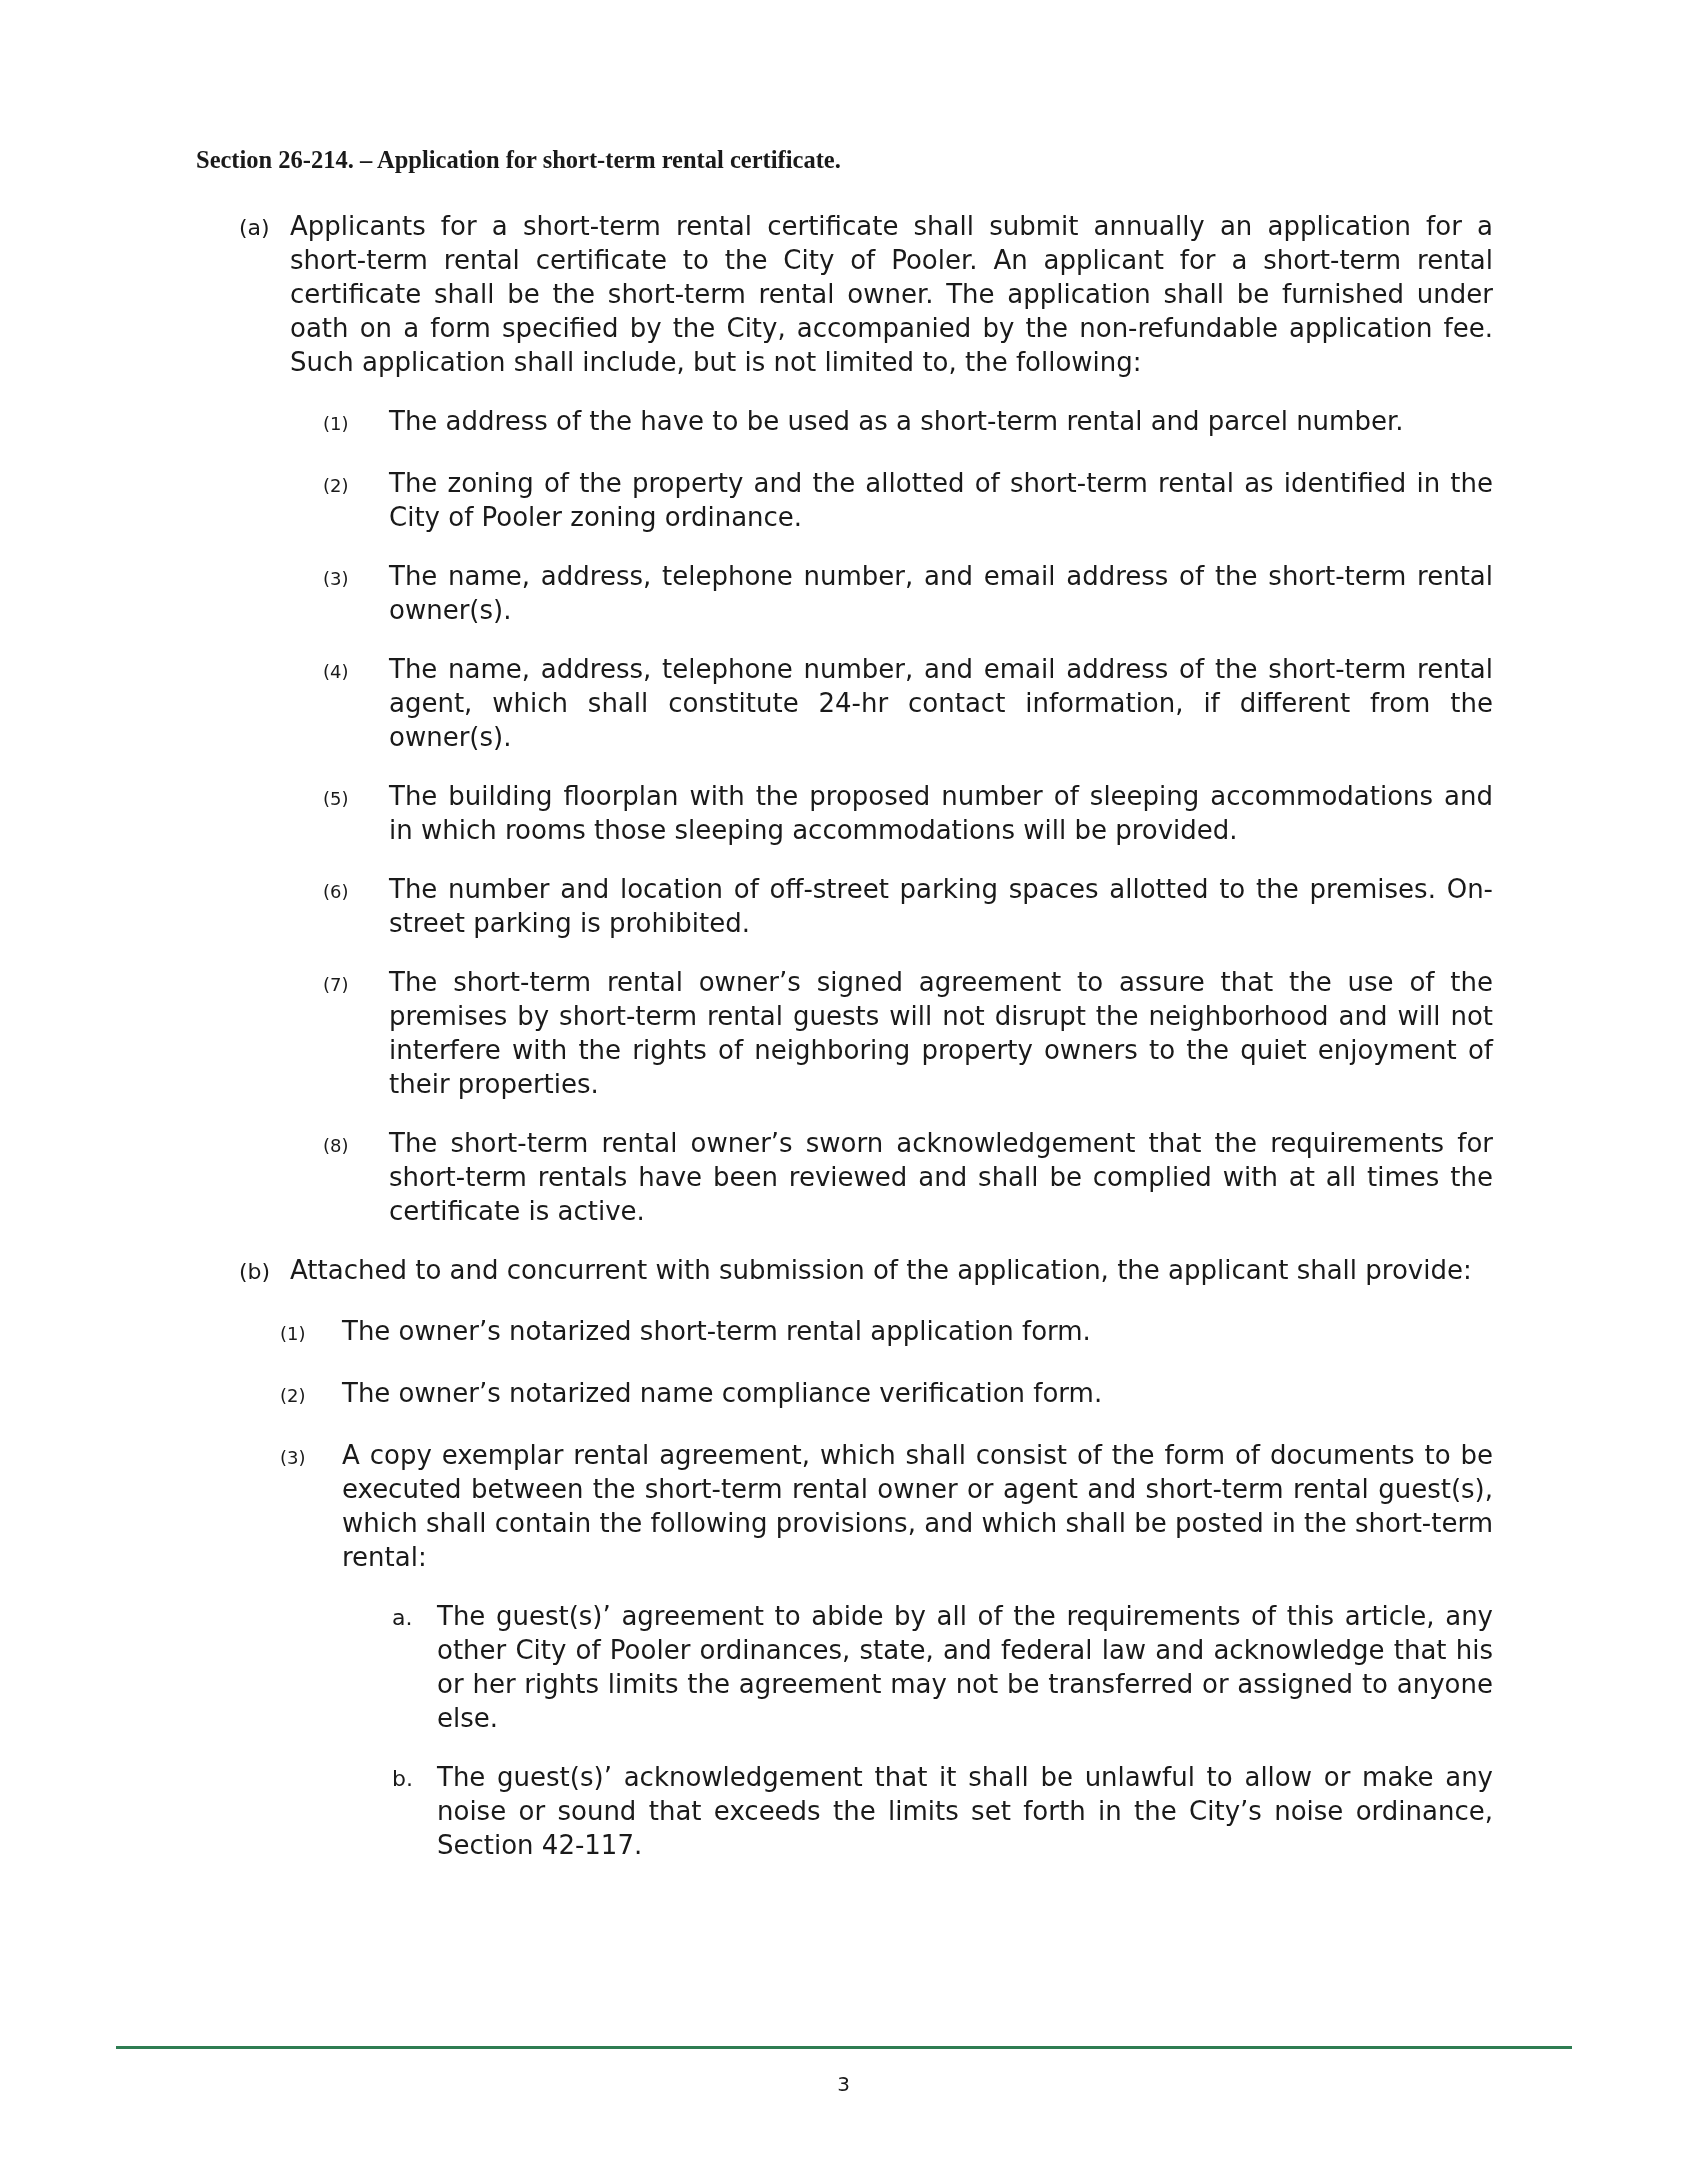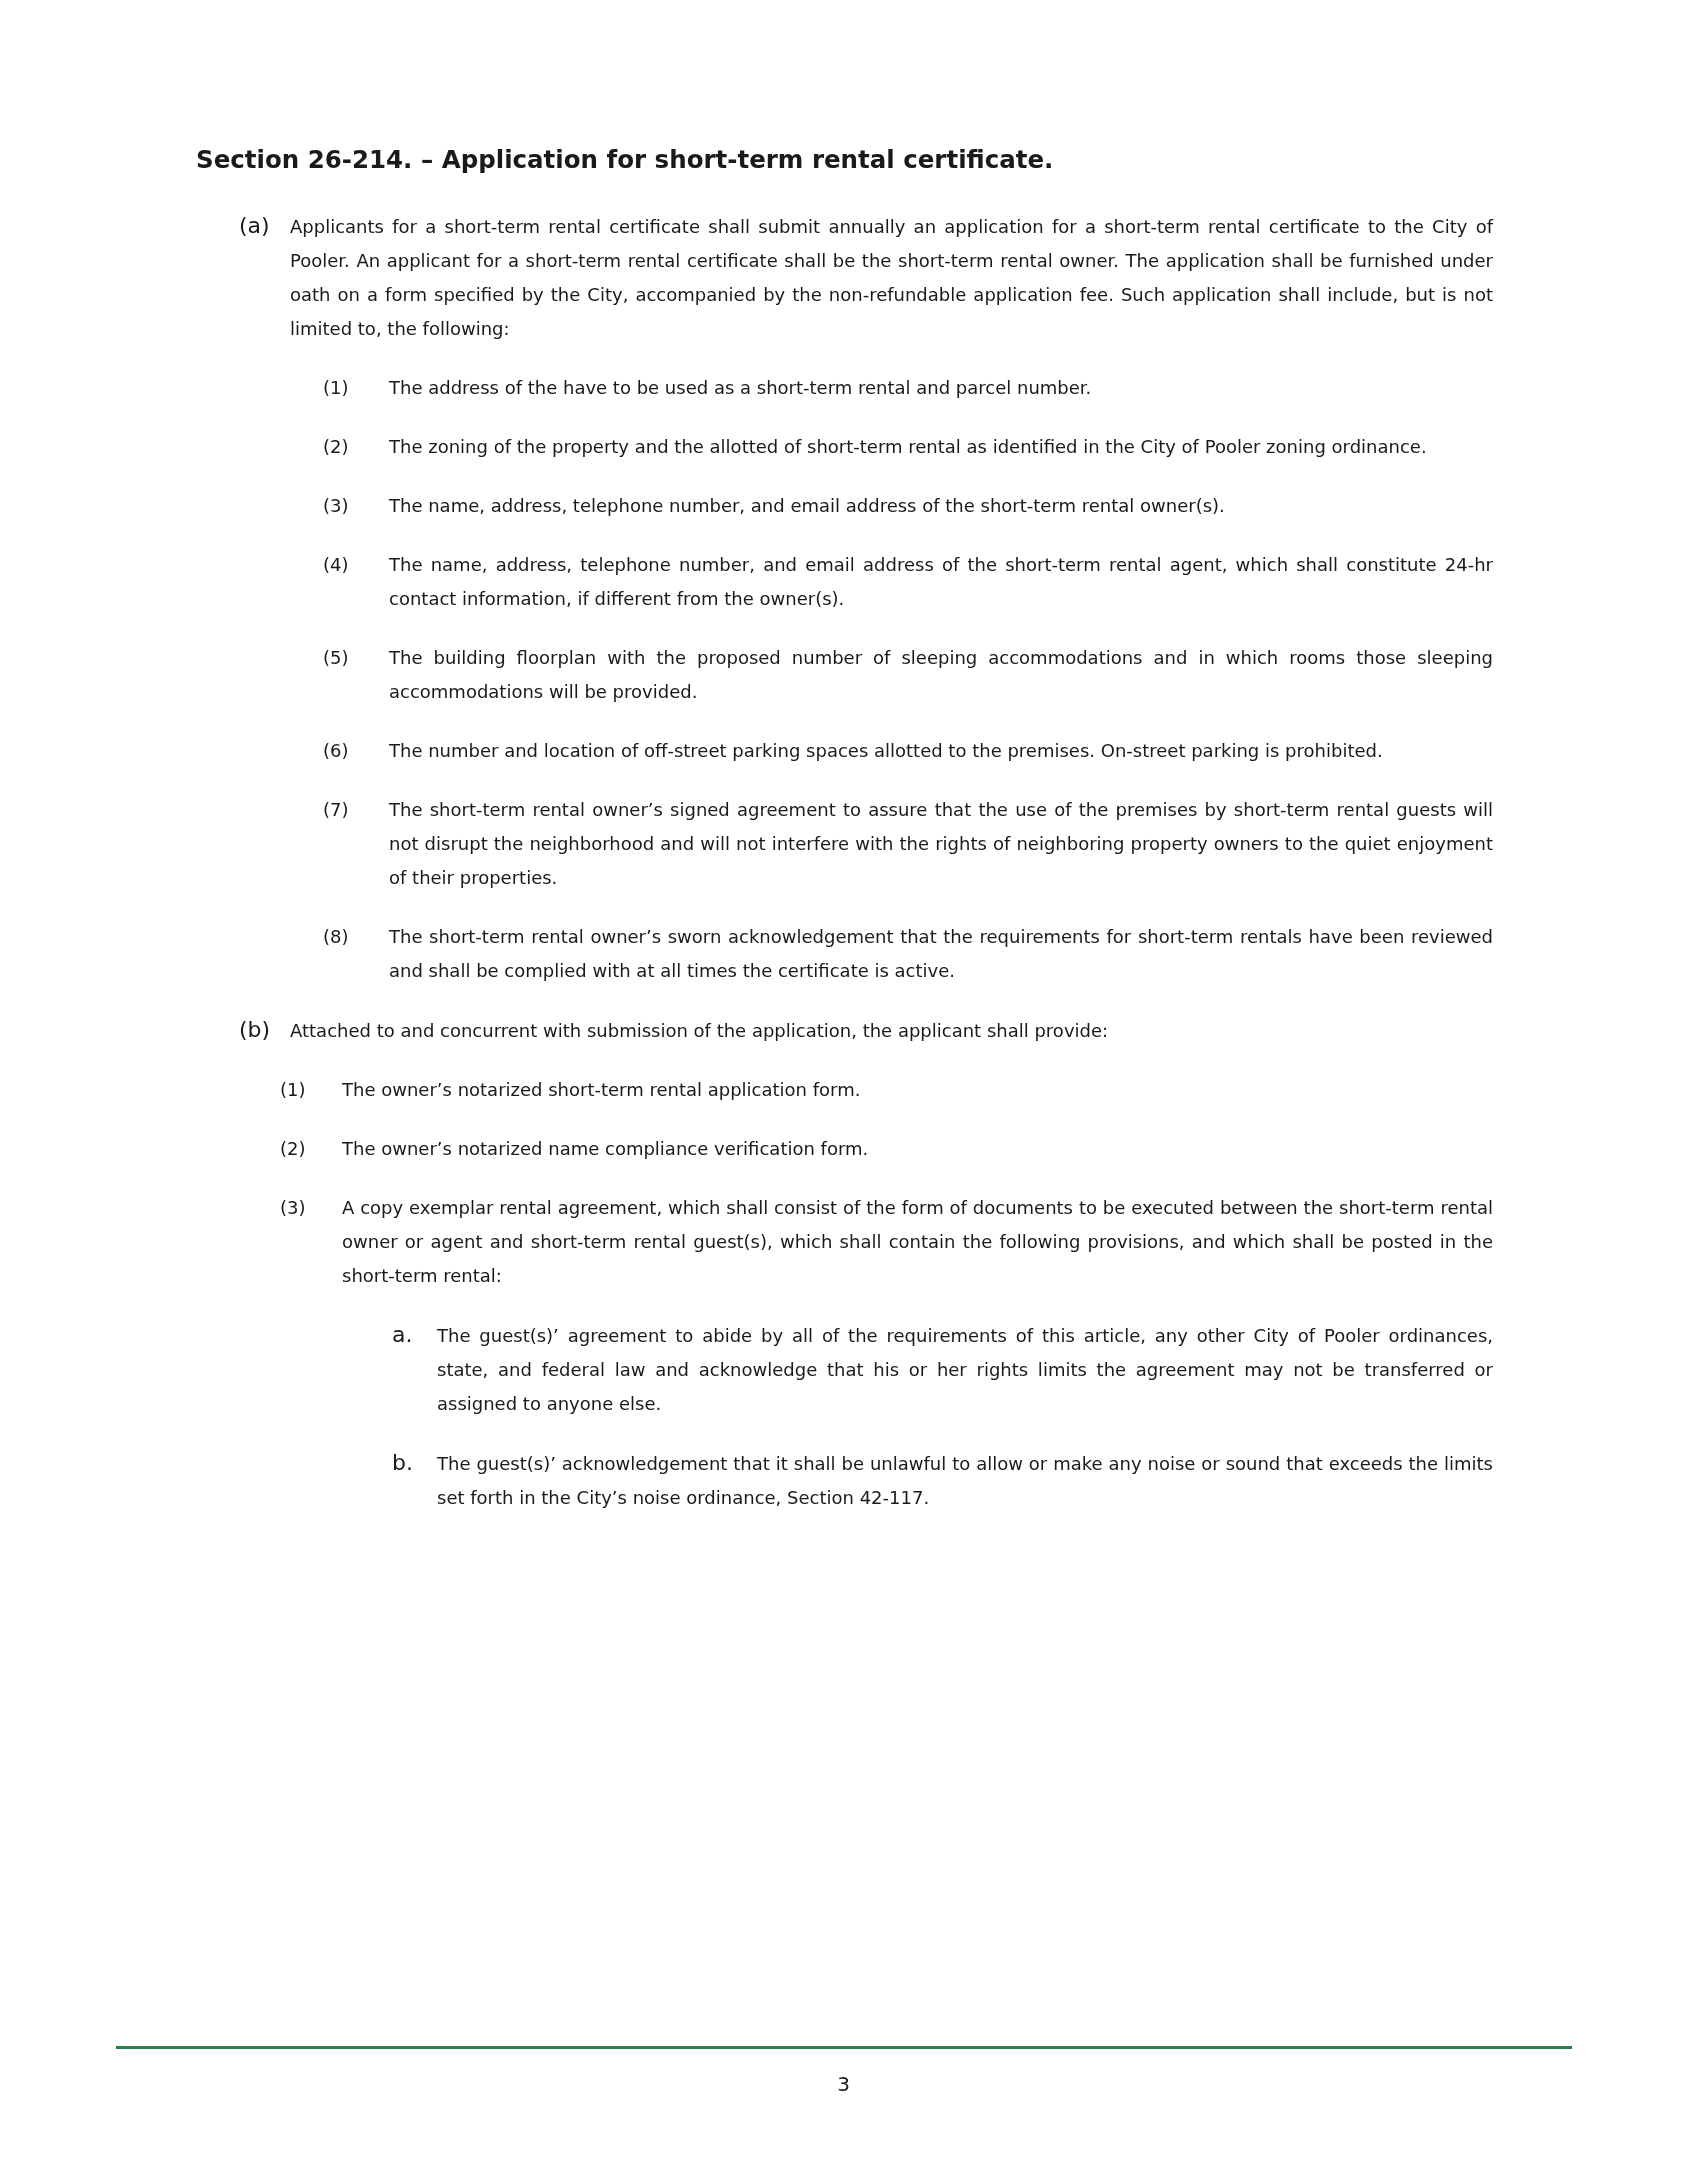--- a/index.html
+++ b/index.html
@@ -13,34 +13,35 @@
     color: #1a1a1a;
   }
   .page {
     padding: 143px 194px 0 196px;
   }
   .section-title {
     font-size: 24.5px;
     font-weight: bold;
     line-height: 34px;
     margin-bottom: 32px;
+    font-family: Liberation Serif, serif;
   }
   .item {
     display: flex;
     align-items: baseline;
     margin-bottom: 25px;
   }
   .item .lbl {
     flex: 0 0 auto;
     font-size: 22px;
     line-height: 34px;
   }
   .item .txt {
     flex: 1 1 auto;
-    font-size: 18px;
+    font-size: 26px;
     line-height: 34px;
     text-align: justify;
     text-justify: inter-word;
   }
   
   .lvl-a { margin-left: 43px; }
   .lvl-a .lbl { width: 51px; }
   
   .lvl-n1 { margin-left: 127px; }
   .lvl-n1 .lbl { width: 66px; font-size: 18px; }

